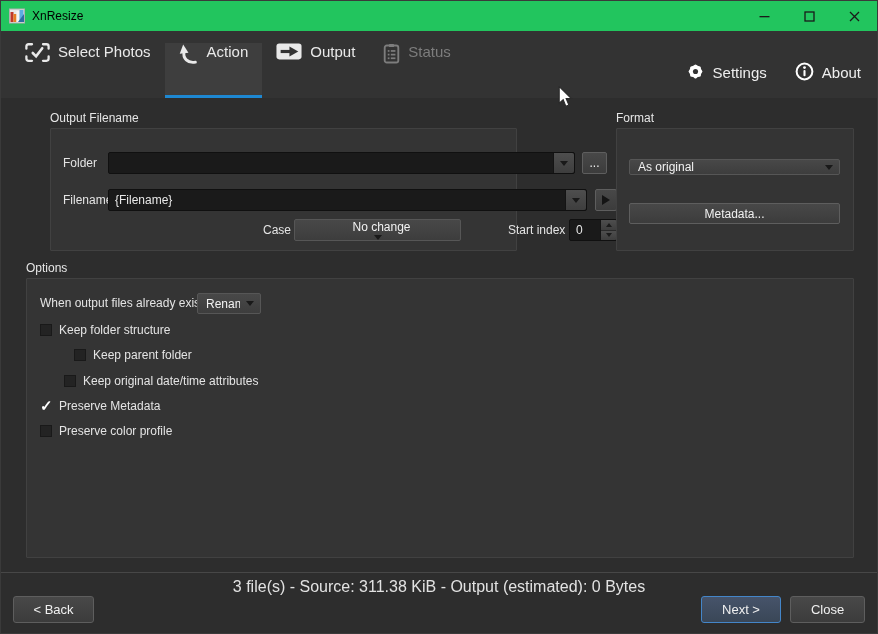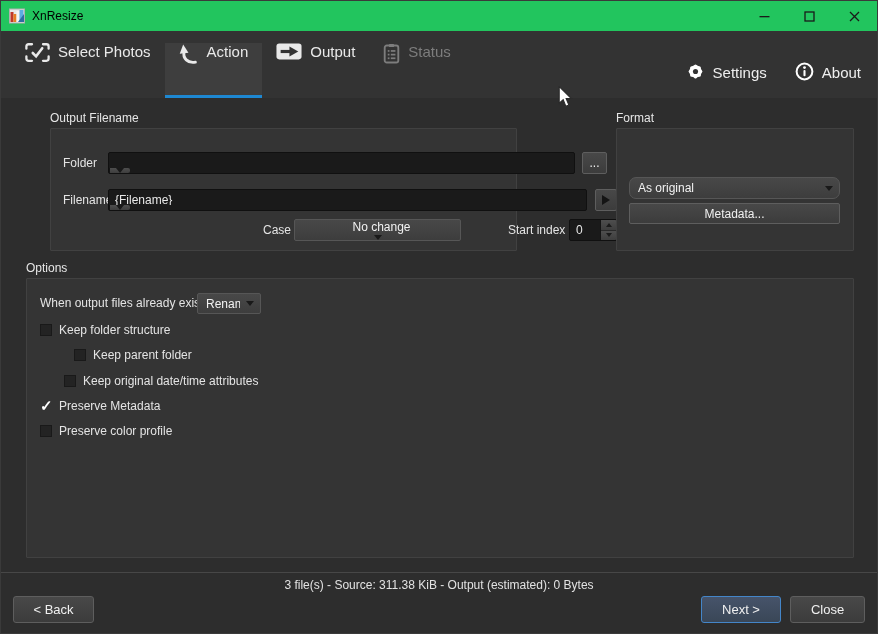--- a/index.html
+++ b/index.html
@@ -32,21 +32,21 @@
   
   .content{ position:absolute; left:0; top:97px; width:100%; height:474px; background:#2d2d2d; }
   .groupbox{ position:absolute; }
   .gb-title{ height:17px; font-size:12px; color:#e6e6e6; }
   .gb-body{ position:absolute; left:0; right:0; top:17px; bottom:0; background:#343434;
             border:1px solid #414141; border-radius:1px; }
 
   .form-label{ position:absolute; font-size:12px; color:#e4e4e4; line-height:22px; white-space:nowrap; }
 
   
-  .combo-edit{ position:absolute; background:#1a1a1a; border:1px solid #101010; border-radius:2px; display:flex;flex-direction:column; }
+  .combo-edit{ position:absolute; background:#1a1a1a; border:1px solid #101010; border-radius:2px; display:flex; }
   .combo-edit .val{ flex:1; font-size:12px; color:#e8e8e8; line-height:20px; padding-left:6px; overflow:hidden; }
   .combo-edit .drop{ width:21px; background:linear-gradient(#4e4e4e,#3e3e3e); border-left:1px solid #141414;
                      border-radius:0 2px 2px 0; display:flex; align-items:center; justify-content:center; }
   .arr-down{ width:0; height:0; border-left:4px solid transparent; border-right:4px solid transparent;
              border-top:5px solid #191919; }
 
   
   .combo{ position:absolute; background:linear-gradient(#484848,#3d3d3d); border:1px solid #565656;
           border-radius:2px; display:flex; align-items:center; }
   .combo .val{ flex:1; font-size:12px; color:#f2f2f2; padding-left:8px; white-space:nowrap; overflow:hidden; }
@@ -75,21 +75,21 @@
   .cb-row{ position:absolute; display:flex; align-items:center; gap:7px; height:14px; }
   .cb-box{ width:12px; height:12px; background:#232323; border:1px solid #191919; position:relative; flex:0 0 auto; }
   .cb-box.checked{ background:transparent; border-color:transparent; }
   .cb-box.checked::after{ content:"\2713"; position:absolute; left:-1px; top:-4px; color:#ffffff;
                           font-size:15px; font-weight:bold; }
   .cb-label{ font-size:12px; color:#e4e4e4; white-space:nowrap; }
 
   
   .sep{ position:absolute; left:0; top:571px; width:100%; height:1px; background:#474747; }
   .status-line{ position:absolute; left:0; top:577px; width:100%; text-align:center;
-                font-size:12px; color:#e2e2e2; }
+                font-size:16px; color:#e2e2e2; }
   .play-tri{ width:0; height:0; border-top:5px solid transparent; border-bottom:5px solid transparent;
              border-left:8px solid #141414; }
   .cursor{ position:absolute; left:557px; top:85px; width:15px; height:23px; z-index:50; }
 </style>
 </head>
 <body>
 
 <div class="window">
 
   <div class="titlebar">
@@ -243,21 +243,21 @@
                 <span class="tri-dn"></span>
               </span>
           </span>
         </div>
       </div>
     </div>
 
     <div class="groupbox" style="left:615px; top:13px; width:238px; height:140px;">
       <div class="gb-title">Format</div>
       <div class="gb-body">
-        <div class="combo" style="left:12px; top:48px; width:211px; height:22px;border-radius:7px;">
+        <div class="combo" style="left:12px; top:30px; width:211px; height:16px;">
           <span class="val">As original</span>
           <span class="caret">
               <span class="arr-down"></span>
             </span>
         </div>
         <div class="btn small" style="left:12px; top:74px; width:211px; height:21px;">
           <span>Metadata...</span>
         </div>
       </div>
     </div>

